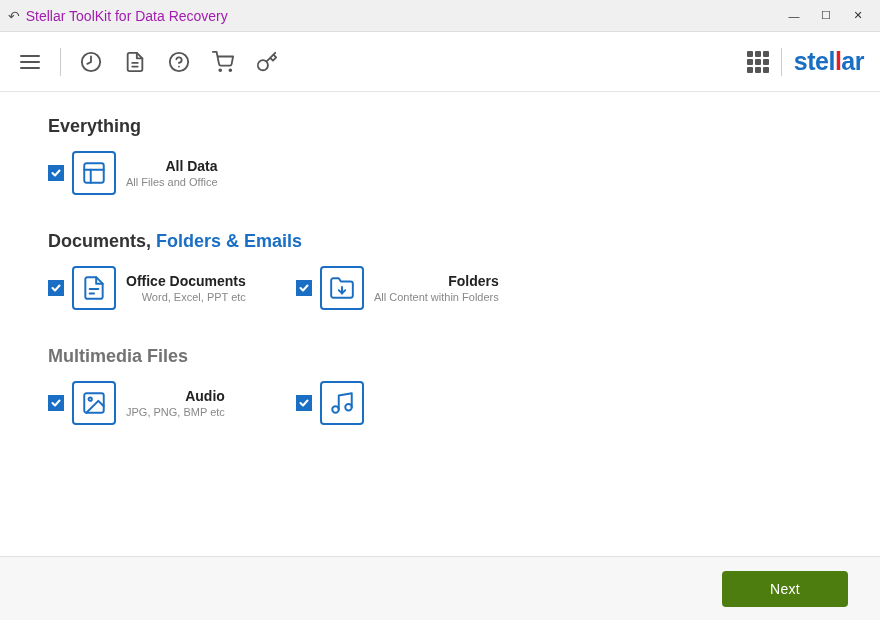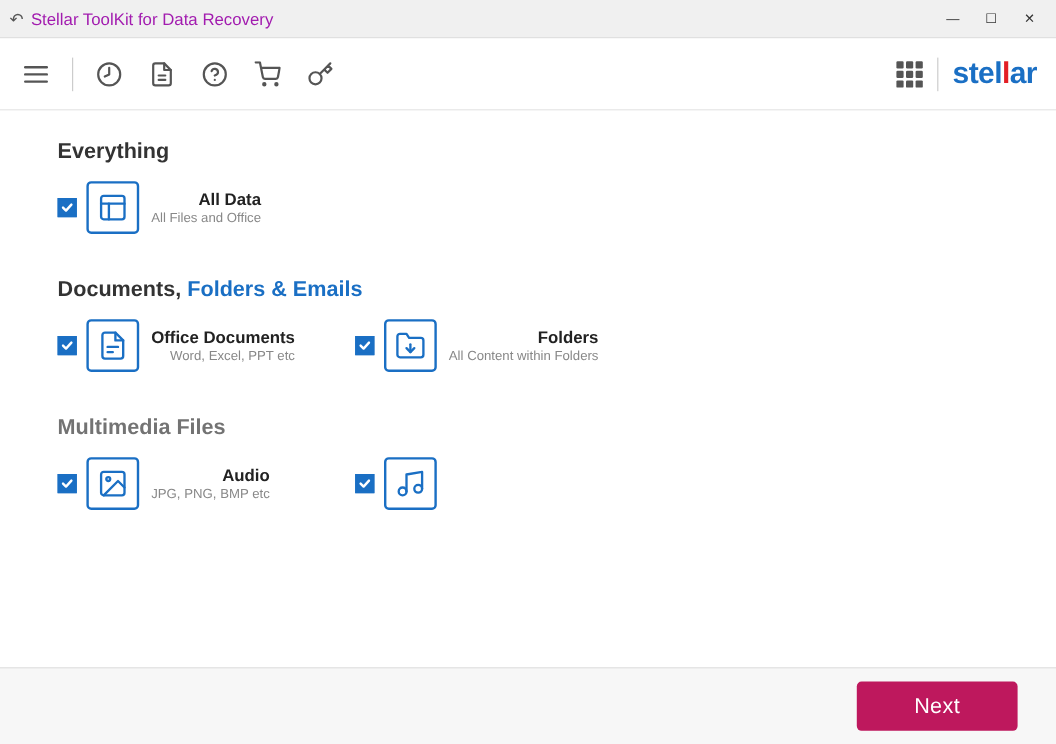--- a/index.html
+++ b/index.html
@@ -215,26 +215,26 @@
       background: #f7f7f7;
       border-top: 1px solid #e0e0e0;
       display: flex;
       align-items: center;
       justify-content: flex-end;
       padding: 0 32px;
       flex-shrink: 0;
     }
 
     .next-btn {
-      background: #be185d;
+      background: #4d7c0f;
       color: #fff;
       border: none;
       border-radius: 4px;
       padding: 10px 48px;
-      font-size: 18px;
+      font-size: 14px;
       font-weight: 500;
       cursor: pointer;
       letter-spacing: 0.3px;
     }
 
     
     .ham-lines {
       display: flex;
       flex-direction: column;
       gap: 4px;

